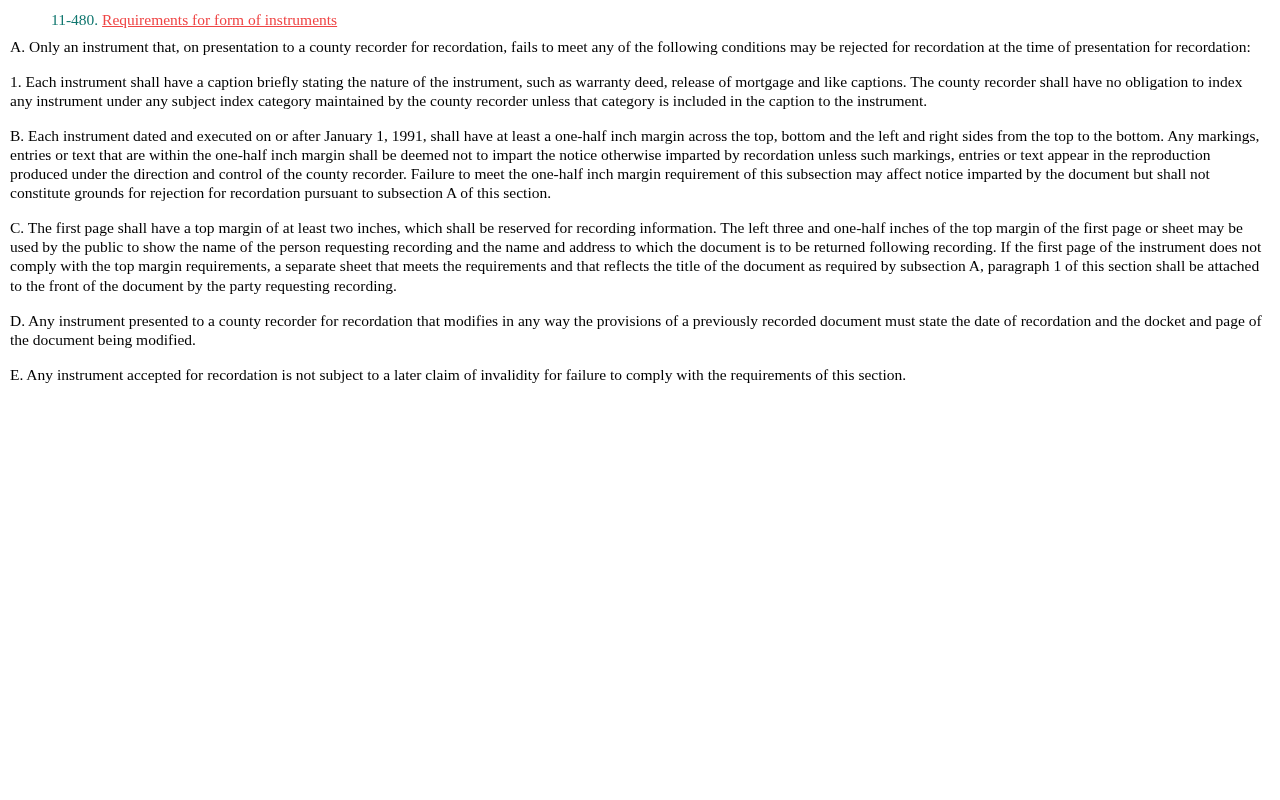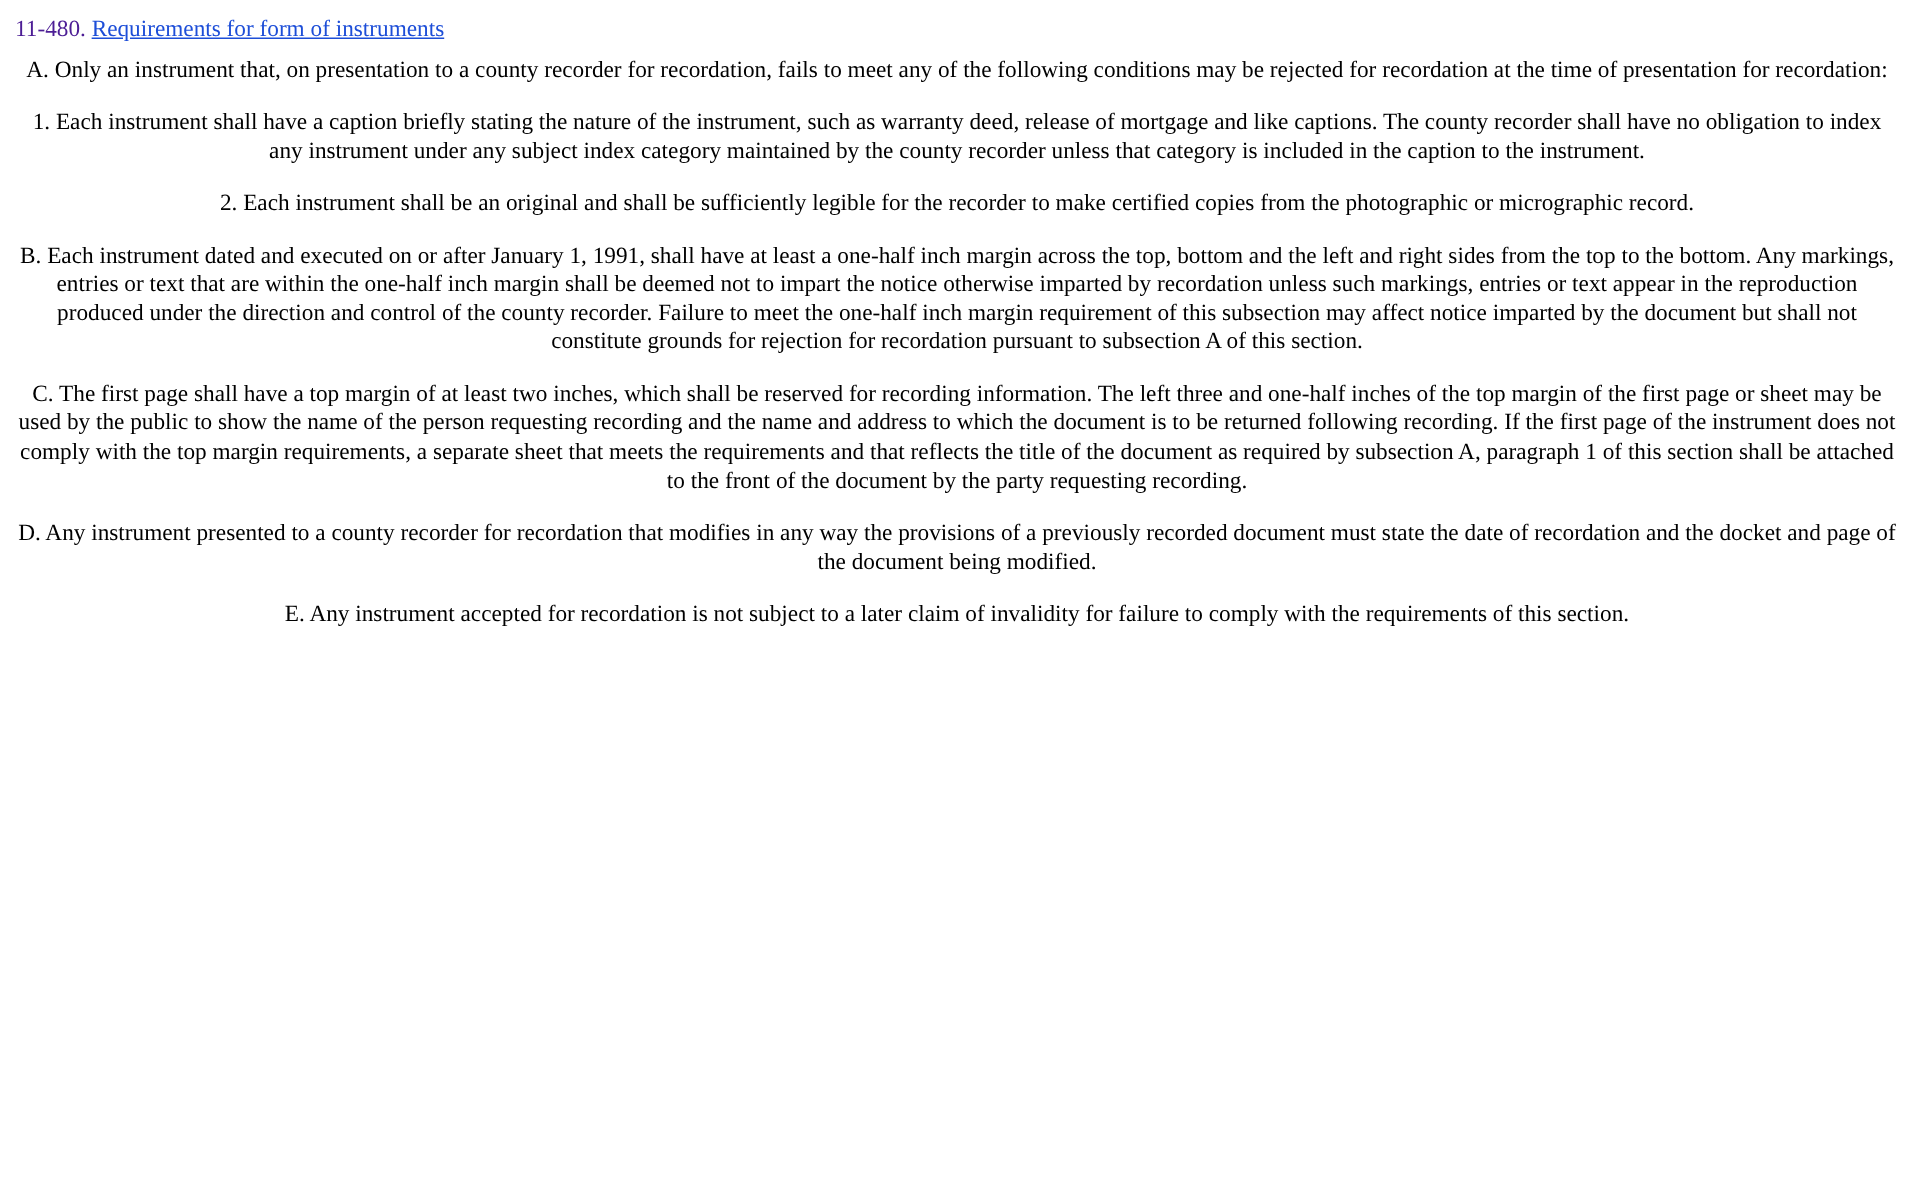--- a/index.html
+++ b/index.html
@@ -16,50 +16,50 @@
   .page {
     padding: 10px 14px 0 10px;
     box-sizing: border-box;
   }
   .section-head {
     font-size: 15.5px;
     line-height: 1.35;
     margin: 0 0 6px 0;
   }
   .section-number {
-    color: #4c1d95;
+    color: #0f766e;
+    margin-left: 41px;
   }
   .section-title {
-    color: #1d4ed8;
+    color: #ef4444;
     text-decoration: underline;
     cursor: pointer;
   }
   p.para {
     font-size: 15.5px;
     line-height: 1.23;
     margin: 0 0 16px 0;
-    text-align: center;
+    text-align: left;
   }
   p.para:last-child {
     margin-bottom: 0;
   }
 </style>
 </head>
 <body>
 
 <div class="page">
 
   <div class="section-head">
     <span class="section-number">11-480.</span>
     <a class="section-title" href="#">Requirements for form of instruments</a>
   </div>
 
   <div>
     <p class="para">A. Only an instrument that, on presentation to a county recorder for recordation, fails to meet any of the following conditions may be rejected for recordation at the time of presentation for recordation:</p>
     <p class="para">1. Each instrument shall have a caption briefly stating the nature of the instrument, such as warranty deed, release of mortgage and like captions. The county recorder shall have no obligation to index any instrument under any subject index category maintained by the county recorder unless that category is included in the caption to the instrument.</p>
-    <p class="para">2. Each instrument shall be an original and shall be sufficiently legible for the recorder to make certified copies from the photographic or micrographic record.</p>
     <p class="para">B. Each instrument dated and executed on or after January 1, 1991, shall have at least a one-half inch margin across the top, bottom and the left and right sides from the top to the bottom. Any markings, entries or text that are within the one-half inch margin shall be deemed not to impart the notice otherwise imparted by recordation unless such markings, entries or text appear in the reproduction produced under the direction and control of the county recorder. Failure to meet the one-half inch margin requirement of this subsection may affect notice imparted by the document but shall not constitute grounds for rejection for recordation pursuant to subsection A of this section.</p>
     <p class="para">C. The first page shall have a top margin of at least two inches, which shall be reserved for recording information. The left three and one-half inches of the top margin of the first page or sheet may be used by the public to show the name of the person requesting recording and the name and address to which the document is to be returned following recording. If the first page of the instrument does not comply with the top margin requirements, a separate sheet that meets the requirements and that reflects the title of the document as required by subsection A, paragraph 1 of this section shall be attached to the front of the document by the party requesting recording.</p>
     <p class="para">D. Any instrument presented to a county recorder for recordation that modifies in any way the provisions of a previously recorded document must state the date of recordation and the docket and page of the document being modified.</p>
     <p class="para">E. Any instrument accepted for recordation is not subject to a later claim of invalidity for failure to comply with the requirements of this section.</p>
   </div>
 
 </div>
 
 </body></html>

